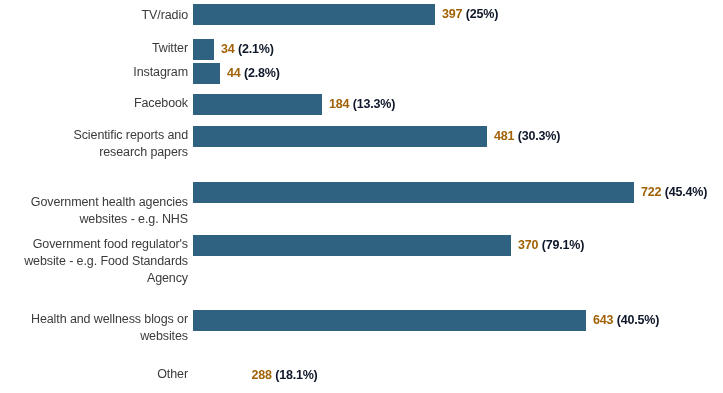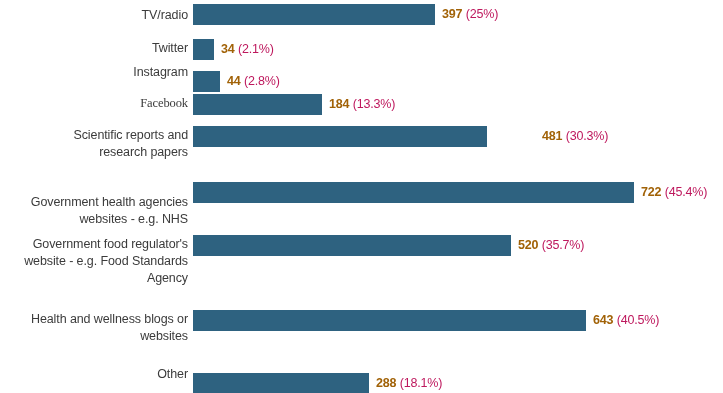--- a/index.html
+++ b/index.html
@@ -69,22 +69,22 @@
     white-space: nowrap;
     font-size: 12.5px;
     line-height: 21px;
   }
   .vallabel .num {
     color: #a16207;
     font-weight: bold;
     letter-spacing: -0.2px;
   }
   .vallabel .pct {
-    color: #be185d;
-    font-weight: normal;
+    color: #0f172a;
+    font-weight: bold;
     letter-spacing: -0.2px;
   }
 </style>
 </head>
 <body>
 
 <div id="chart">
   <div class="rows">
       <div class="row" style="top: 4px;">
         <div class="label" style="top: 3px;">TV/radio</div>
@@ -95,66 +95,66 @@
       </div>
       <div class="row" style="top: 39px;">
         <div class="label" style="top: 1px;">Twitter</div>
         <div class="bar-wrap" style="top: 0px; align-items: center;">
           <div class="bar" style="width: 21px; background: rgb(46, 98, 128);"></div>
           <div class="vallabel"><span class="num">34</span><span> </span><span class="pct">(2.1%)</span></div>
         </div>
       </div>
       <div class="row" style="top: 63px;">
         <div class="label" style="top: 1px;">Instagram</div>
-        <div class="bar-wrap" style="top: 8px;">
+        <div class="bar-wrap" style="top: 0px;">
           <div class="bar" style="width: 27px; background: rgb(46, 98, 128);"></div>
           <div class="vallabel"><span class="num">44</span><span> </span><span class="pct">(2.8%)</span></div>
         </div>
       </div>
       <div class="row" style="top: 94px;">
-        <div class="label" style="top: 1px; font-family: Liberation Serif, serif;">Facebook</div>
+        <div class="label" style="top: 1px;">Facebook</div>
         <div class="bar-wrap" style="top: 0px;">
           <div class="bar" style="width: 129px; background: rgb(46, 98, 128);"></div>
           <div class="vallabel"><span class="num">184</span><span> </span><span class="pct">(13.3%)</span></div>
         </div>
       </div>
       <div class="row" style="top: 126px;">
         <div class="label" style="top: 1px;">Scientific reports and
 research papers</div>
-        <div class="bar-wrap" style="top: 0px; gap: 48px;">
+        <div class="bar-wrap" style="top: 0px;">
           <div class="bar" style="width: 294px; background: rgb(46, 98, 128);"></div>
           <div class="vallabel"><span class="num">481</span><span> </span><span class="pct">(30.3%)</span></div>
         </div>
       </div>
       <div class="row" style="top: 182px;">
         <div class="label" style="top: 12px;">Government health agencies
 websites - e.g. NHS</div>
         <div class="bar-wrap" style="top: 0px;">
           <div class="bar" style="width: 441px; background: rgb(46, 98, 128);"></div>
           <div class="vallabel"><span class="num">722</span><span> </span><span class="pct">(45.4%)</span></div>
         </div>
       </div>
       <div class="row" style="top: 235px;">
         <div class="label" style="top: 1px;">Government food regulator's
 website - e.g. Food Standards
 Agency</div>
         <div class="bar-wrap" style="top: 0px;">
           <div class="bar" style="width: 318px; background: rgb(46, 98, 128);"></div>
-          <div class="vallabel"><span class="num">520</span><span> </span><span class="pct">(35.7%)</span></div>
+          <div class="vallabel"><span class="num">370</span><span> </span><span class="pct">(79.1%)</span></div>
         </div>
       </div>
       <div class="row" style="top: 310px;">
         <div class="label" style="top: 1px;">Health and wellness blogs or
 websites</div>
         <div class="bar-wrap" style="top: 0px;">
           <div class="bar" style="width: 393px; background: rgb(46, 98, 128);"></div>
           <div class="vallabel"><span class="num">643</span><span> </span><span class="pct">(40.5%)</span></div>
         </div>
       </div>
       <div class="row" style="top: 365px;">
         <div class="label" style="top: 1px;">Other</div>
-        <div class="bar-wrap" style="top: 8px;">
+        <div class="bar-wrap" style="top: 0px; flex-direction: column;">
           <div class="bar" style="width: 176px; background: rgb(46, 98, 128);"></div>
           <div class="vallabel"><span class="num">288</span><span> </span><span class="pct">(18.1%)</span></div>
         </div>
       </div>
     </div>
 </div>
 
 </body></html>

